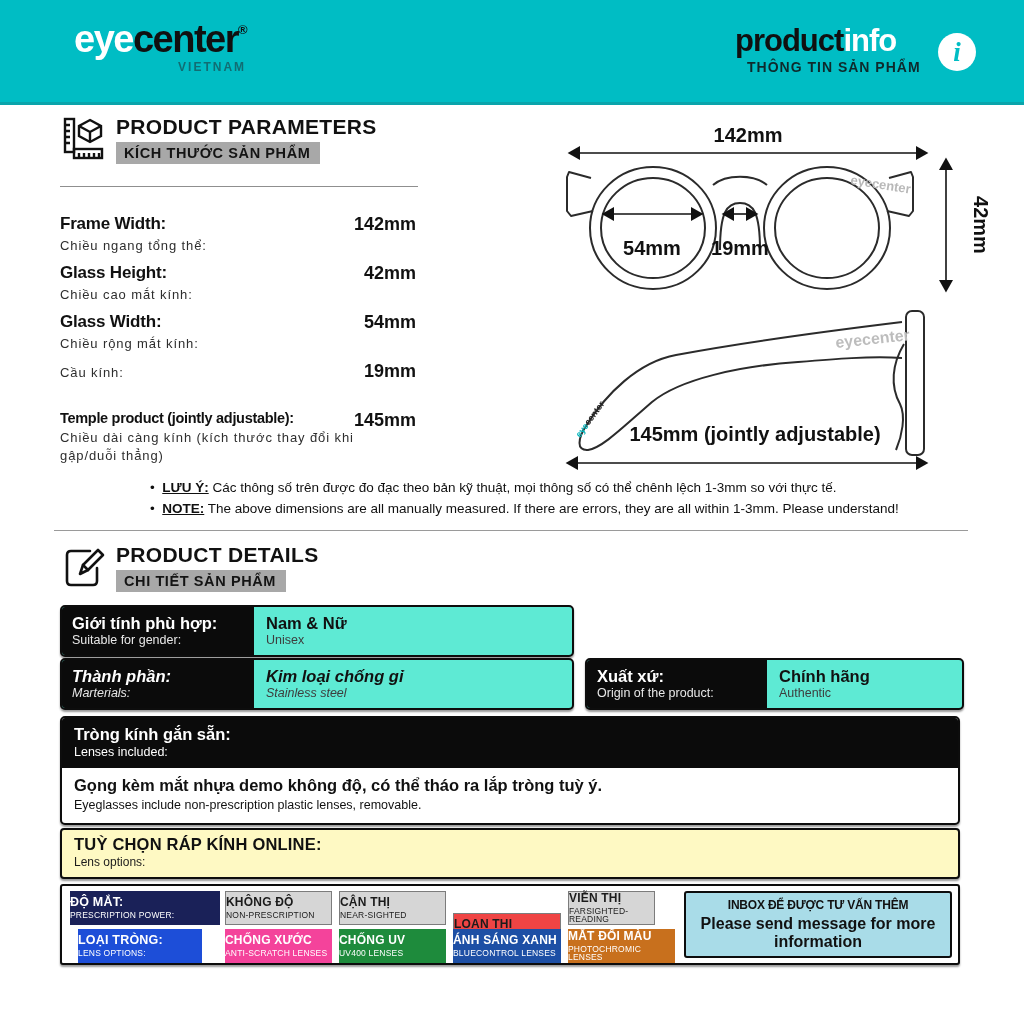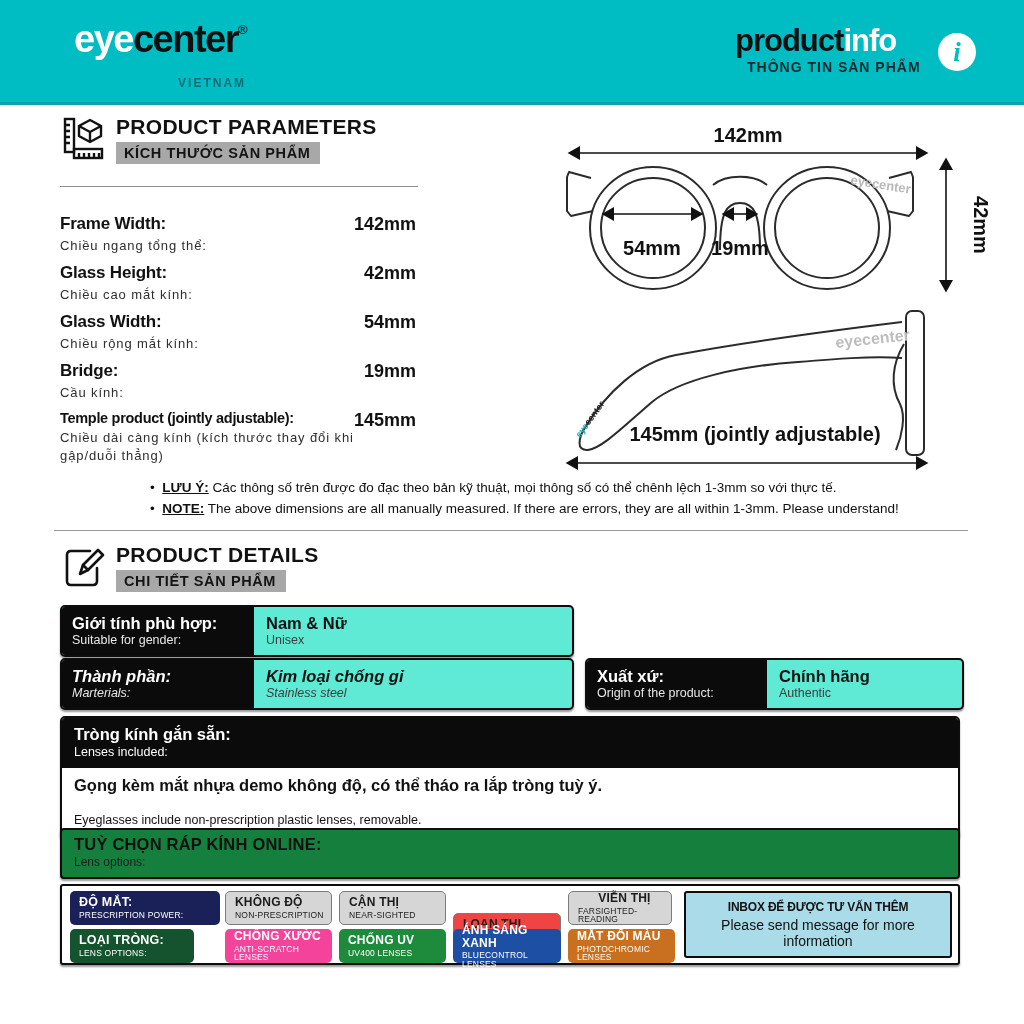--- a/index.html
+++ b/index.html
@@ -6,21 +6,21 @@
   .canvas{position:relative;width:1024px;height:1024px;background:#ffffff;overflow:hidden;
           font-family:"Liberation Sans","DejaVu Sans",sans-serif;color:#111;}
 
   
   .header{position:absolute;left:0;top:0;width:1024px;height:102px;background:#00bdc4;border-bottom:3px solid #0aa4ab;}
   .brand{position:absolute;left:74px;top:20px;line-height:1;}
   .brand-line{font-size:38px;font-weight:bold;letter-spacing:-1.5px;}
   .brand-eye{color:#ffffff;}
   .brand-center{color:#101010;}
   .brand-reg{font-size:13px;color:#101010;vertical-align:18px;font-weight:bold;}
-  .brand-sub{text-align:right;font-size:12px;font-weight:bold;letter-spacing:2px;color:#116d73;margin-top:19px;}
+  .brand-sub{text-align:right;font-size:12px;font-weight:bold;letter-spacing:2px;color:#116d73;margin-top:3px;}
   .pinfo{position:absolute;left:735px;top:25px;line-height:1;}
   .pinfo-line{font-size:31px;font-weight:bold;letter-spacing:-1px;}
   .pinfo-product{color:#101010;}
   .pinfo-info{color:#ffffff;}
   .pinfo-sub{font-size:14px;font-weight:bold;letter-spacing:1px;color:#0e2a2c;margin-top:4px;margin-left:12px;}
   .info-circle{position:absolute;left:938px;top:33px;width:38px;height:38px;border-radius:50%;background:#ffffff;
                display:flex;align-items:center;justify-content:center;}
   .info-i{color:#00bdc4;font-family:"Liberation Serif","DejaVu Serif",serif;font-style:italic;font-weight:bold;font-size:27px;line-height:1;}
 
   
@@ -67,30 +67,30 @@
   .wide-box-body{padding:8px 12px 10px;}
 
   .orange-box{position:absolute;left:60px;top:828px;width:900px;height:51px;background:#ffa000;border:2px solid #0d0d0d;
               border-radius:4px;box-sizing:border-box;padding:5px 12px;box-shadow:0 2px 2px rgba(0,0,0,.4);}
   .orange-title{font-size:16.5px;font-weight:800;letter-spacing:.2px;}
   .orange-sub{font-size:12px;margin-top:1px;color:#1c1c1c;}
 
   
   .options-box{position:absolute;left:60px;top:884px;width:900px;height:81px;background:#fff;border:2px solid #0d0d0d;
                border-radius:3px;box-sizing:border-box;box-shadow:0 2px 2px rgba(0,0,0,.4);}
-  .chip{position:absolute;height:34px;border-radius:5px;display:flex;flex-direction:column;justify-content:center;
-        padding-left:9px;box-sizing:border-box;color:#fff;}
+  .chip{position:absolute;height:34px;border-radius:0;display:flex;flex-direction:column;justify-content:center;
+        box-sizing:border-box;color:#fff;}
   .chip .c-title{font-size:12px;font-weight:800;letter-spacing:.2px;line-height:1.05;}
   .chip .c-sub{font-size:8.5px;letter-spacing:.2px;margin-top:2px;line-height:1;}
   .chip.gray{color:#1b1b1b;border:1.5px solid #7c7c7c;}
   .chip.navy .c-title{font-size:12.5px;}
   .inbox{position:absolute;left:622px;top:5px;width:268px;height:67px;border:2px solid #0d0d0d;border-radius:3px;
          display:flex;flex-direction:column;align-items:center;justify-content:center;text-align:center;box-sizing:border-box;}
   .inbox-title{font-size:12px;font-weight:800;letter-spacing:-.2px;}
-  .inbox-sub{font-size:14px;font-weight:normal;margin-top:3px;}
+  .inbox-sub{font-size:16px;font-weight:bold;margin-top:3px;}
 </style>
 </head>
 <body>
 
 <div class="canvas">
 
   <div class="header" style="background-color: rgb(0, 189, 196);">
     <div class="brand">
       <div class="brand-line"><span class="brand-eye">eye</span><span class="brand-center">center</span><span class="brand-reg">®</span></div>
       <div class="brand-sub">VIETNAM</div>
@@ -133,21 +133,20 @@
       <div class="p-label">Glass Height:</div>
       <div class="p-val">42mm</div>
       <div class="p-sub">Chiều cao mắt kính:</div>
     </div>
     <div class="p-row" style="top:98px;">
       <div class="p-label">Glass Width:</div>
       <div class="p-val">54mm</div>
       <div class="p-sub">Chiều rộng mắt kính:</div>
     </div>
     <div class="p-row" style="top:147px;">
-      <div class="p-label">Bridge:</div>
       <div class="p-val">19mm</div>
       <div class="p-sub">Cầu kính:</div>
     </div>
     <div class="p-row" style="top:196px;">
       <div class="p-label small" style="width:300px;">Temple product (jointly adjustable):</div>
       <div class="p-val">145mm</div>
       <div class="p-sub" style="width:300px;">Chiều dài càng kính (kích thước thay đổi khi gập/duỗi thẳng)</div>
     </div>
   </div>
 
@@ -247,25 +246,25 @@
     </div>
   </div>
 
   <div class="wide-box">
     <div class="wide-box-head">
       <div class="t-main">Tròng kính gắn sẵn:</div>
       <div class="t-sub">Lenses included:</div>
     </div>
     <div class="wide-box-body">
       <div class="t-main">Gọng kèm mắt nhựa demo không độ, có thể tháo ra lắp tròng tuỳ ý.</div>
-      <div class="t-sub" style="margin-top:18px;">Eyeglasses include non-prescription plastic lenses, removable.</div>
-    </div>
-  </div>
-
-  <div class="orange-box" style="background-color: #15803d;">
+      <div class="t-sub" style="margin-top:3px;">Eyeglasses include non-prescription plastic lenses, removable.</div>
+    </div>
+  </div>
+
+  <div class="orange-box" style="background-color: #fef9c3;">
     <div class="orange-title">TUỲ CHỌN RÁP KÍNH ONLINE:</div>
     <div class="orange-sub">Lens options:</div>
   </div>
 
   <div class="options-box">
 
     <div class="chip navy" style="left: 8px; top: 5px; width: 150px; background-color: rgb(26, 33, 88);">
       <div class="c-title">ĐỘ MẮT:</div>
       <div class="c-sub">PRESCRIPTION POWER:</div>
     </div>
@@ -274,26 +273,26 @@
       <div class="c-sub">NON-PRESCRIPTION</div>
     </div>
     <div class="chip gray" style="left: 277px; top: 5px; width: 107px; background-color: rgb(214, 214, 214);">
       <div class="c-title">CẬN THỊ</div>
       <div class="c-sub">NEAR-SIGHTED</div>
     </div>
     <div class="chip gray" style="left: 391px; top: 5px; width: 108px; background-color: #ef4444; margin-top: 22px;">
       <div class="c-title">LOẠN THỊ</div>
       <div class="c-sub">ASTIGMATISM</div>
     </div>
-    <div class="chip gray" style="left: 506px; top: 5px; width: 104px; background-color: rgb(214, 214, 214); align-items: center;">
+    <div class="chip gray" style="left: 506px; top: 5px; width: 87px; background-color: rgb(214, 214, 214);">
       <div class="c-title">VIỄN THỊ</div>
       <div class="c-sub">FARSIGHTED-READING</div>
     </div>
 
-    <div class="chip navy" style="left: 8px; top: 43px; width: 124px; background-color: #14532d;">
+    <div class="chip navy" style="left: 16px; top: 43px; width: 124px; background-color: #1d4ed8;">
       <div class="c-title">LOẠI TRÒNG:</div>
       <div class="c-sub">LENS OPTIONS:</div>
     </div>
     <div class="chip" style="left: 163px; top: 43px; width: 107px; background-color: rgb(244, 67, 155);">
       <div class="c-title">CHỐNG XƯỚC</div>
       <div class="c-sub">ANTI-SCRATCH LENSES</div>
     </div>
     <div class="chip" style="left: 277px; top: 43px; width: 107px; background-color: rgb(30, 139, 60);">
       <div class="c-title">CHỐNG UV</div>
       <div class="c-sub">UV400 LENSES</div>

